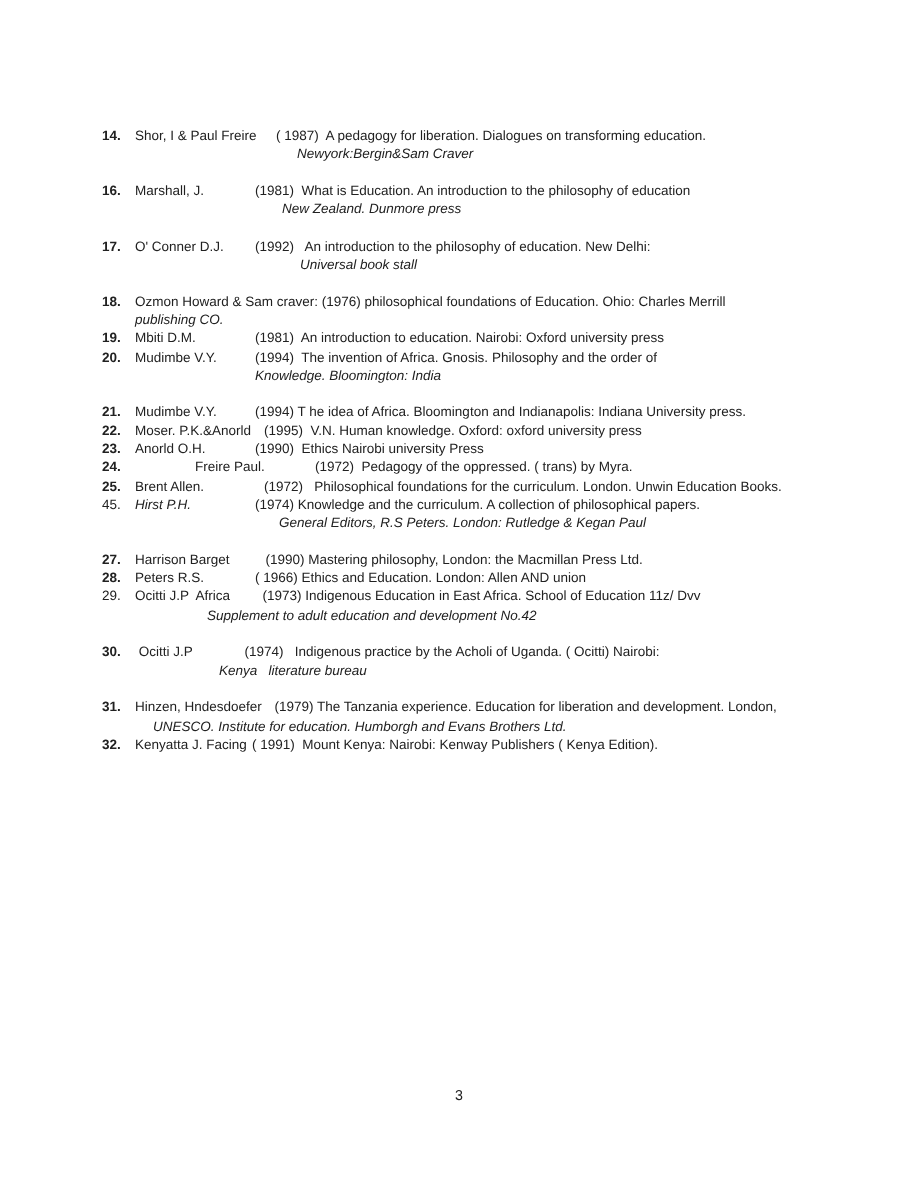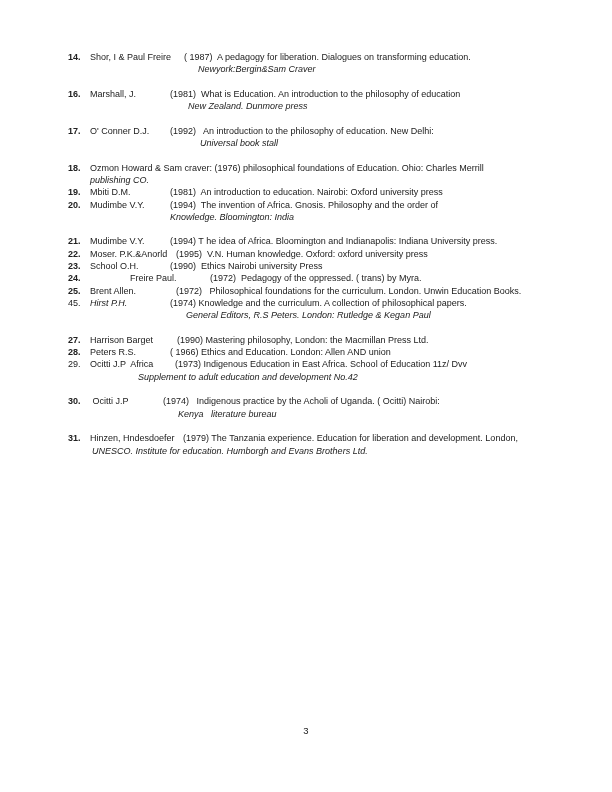--- a/index.html
+++ b/index.html
@@ -10,21 +10,21 @@
     height: 792px;
     background: #ffffff;
     overflow: hidden;
     font-family: "Liberation Sans", sans-serif;
     font-size: 9px;
     color: #212121;
   }
   .refs {
     position: absolute;
     left: 68px;
-    top: 51px;
+    top: 84px;
     width: 530px;
   }
   .entry { display: flex; }
   .entry.gap { margin-bottom: 12.3px; }
   .num {
     flex: 0 0 22px;
     line-height: 12.3px;
     white-space: pre;
   }
   .num.bold { font-weight: 700; }
@@ -87,21 +87,21 @@
     <div class="body"><span class="author" style="min-width: 80px;">Mudimbe V.Y.</span><span class="citation">(1994) T he idea of Africa. Bloomington and Indianapolis: Indiana University press.</span></div>
   </div>
 
   <div class="entry">
     <span class="num bold">22.</span>
     <div class="body"><span class="author" style="min-width: 86px;">Moser. P.K.&amp;Anorld</span><span class="citation">(1995)  V.N. Human knowledge. Oxford: oxford university press</span></div>
   </div>
 
   <div class="entry">
     <span class="num bold">23.</span>
-    <div class="body"><span class="author" style="min-width: 80px;">School O.H.</span><span class="citation">(1990)  Ethics Nairobi university Press</span></div>
+    <div class="body"><span class="author" style="min-width: 80px;">Anorld O.H.</span><span class="citation">(1990)  Ethics Nairobi university Press</span></div>
   </div>
 
   <div class="entry">
     <span class="num bold">24.</span>
     <div class="body"><span class="author" style="min-width: 80px; margin-left: 40px;">Freire Paul.</span><span class="citation">(1972)  Pedagogy of the oppressed. ( trans) by Myra.</span></div>
   </div>
 
   <div class="entry">
     <span class="num bold">25.</span>
     <div class="body"><span class="author" style="min-width: 86px;">Brent Allen.</span><span class="citation">(1972)   Philosophical foundations for the curriculum. London. Unwin Education Books.</span></div>
@@ -122,23 +122,27 @@
     <div class="body"><span class="author" style="min-width: 80px;">Peters R.S.</span><span class="citation">( 1966) Ethics and Education. London: Allen AND union</span></div>
   </div>
 
   <div class="entry gap">
     <span class="num">29.</span>
     <div class="body"><span class="author" style="min-width: 85px;">Ocitti J.P  Africa</span><span class="citation">(1973) Indigenous Education in East Africa. School of Education 11z/ Dvv</span><div class="cont" style="margin-left: 48px;">Supplement to adult education and development No.42</div></div>
   </div>
 
   <div class="entry gap">
     <span class="num bold">30.</span>
-    <div class="body"><span class="author" style="min-width: 73px;"> Ocitti J.P</span><span class="citation">(1974)   Indigenous practice by the Acholi of Uganda. ( Ocitti) Nairobi:</span><div class="cont" style="margin-left: 88px;">Kenya   literature bureau</div></div>
+    <div class="body"><span class="author" style="min-width: 73px;"> Ocitti J.P</span><span class="citation">(1974)   Indigenous practice by the Acholi of Uganda. ( Ocitti) Nairobi:</span><div class="cont" style="margin-left: 56px;">Kenya   literature bureau</div></div>
   </div>
 
   <div class="entry">
     <span class="num bold">31.</span>
-    <div class="body"><span class="author" style="min-width: 93px;">Hinzen, Hndesdoefer</span><span class="citation">(1979) The Tanzania experience. Education for liberation and development. London,</span><div class="cont" style="margin-left: 2px;">UNESCO. Institute for education. Humborgh and Evans Brothers Ltd.</div></div>
+    <div class="body"><span class="author" style="min-width: 93px;">Hinzen, Hndesdoefer</span><span class="citation">(1979) The Tanzania experience. Education for liberation and development. London,</span><div class="cont" style="margin-left: 12px;">UNESCO. Institute for education. Humborgh and Evans Brothers Ltd.</div></div>
   </div>
 
+  <div class="entry">
+    <span class="num bold">32.</span>
+    <div class="body"><span class="author" style="min-width: 78px;">Kenyatta J. Facing</span><span class="citation">( 1991)  Mount Kenya: Nairobi: Kenway Publishers ( Kenya Edition).</span></div>
+  </div>
 </div>
   <div class="footer">3</div>
 </div>
 
 </body></html>

